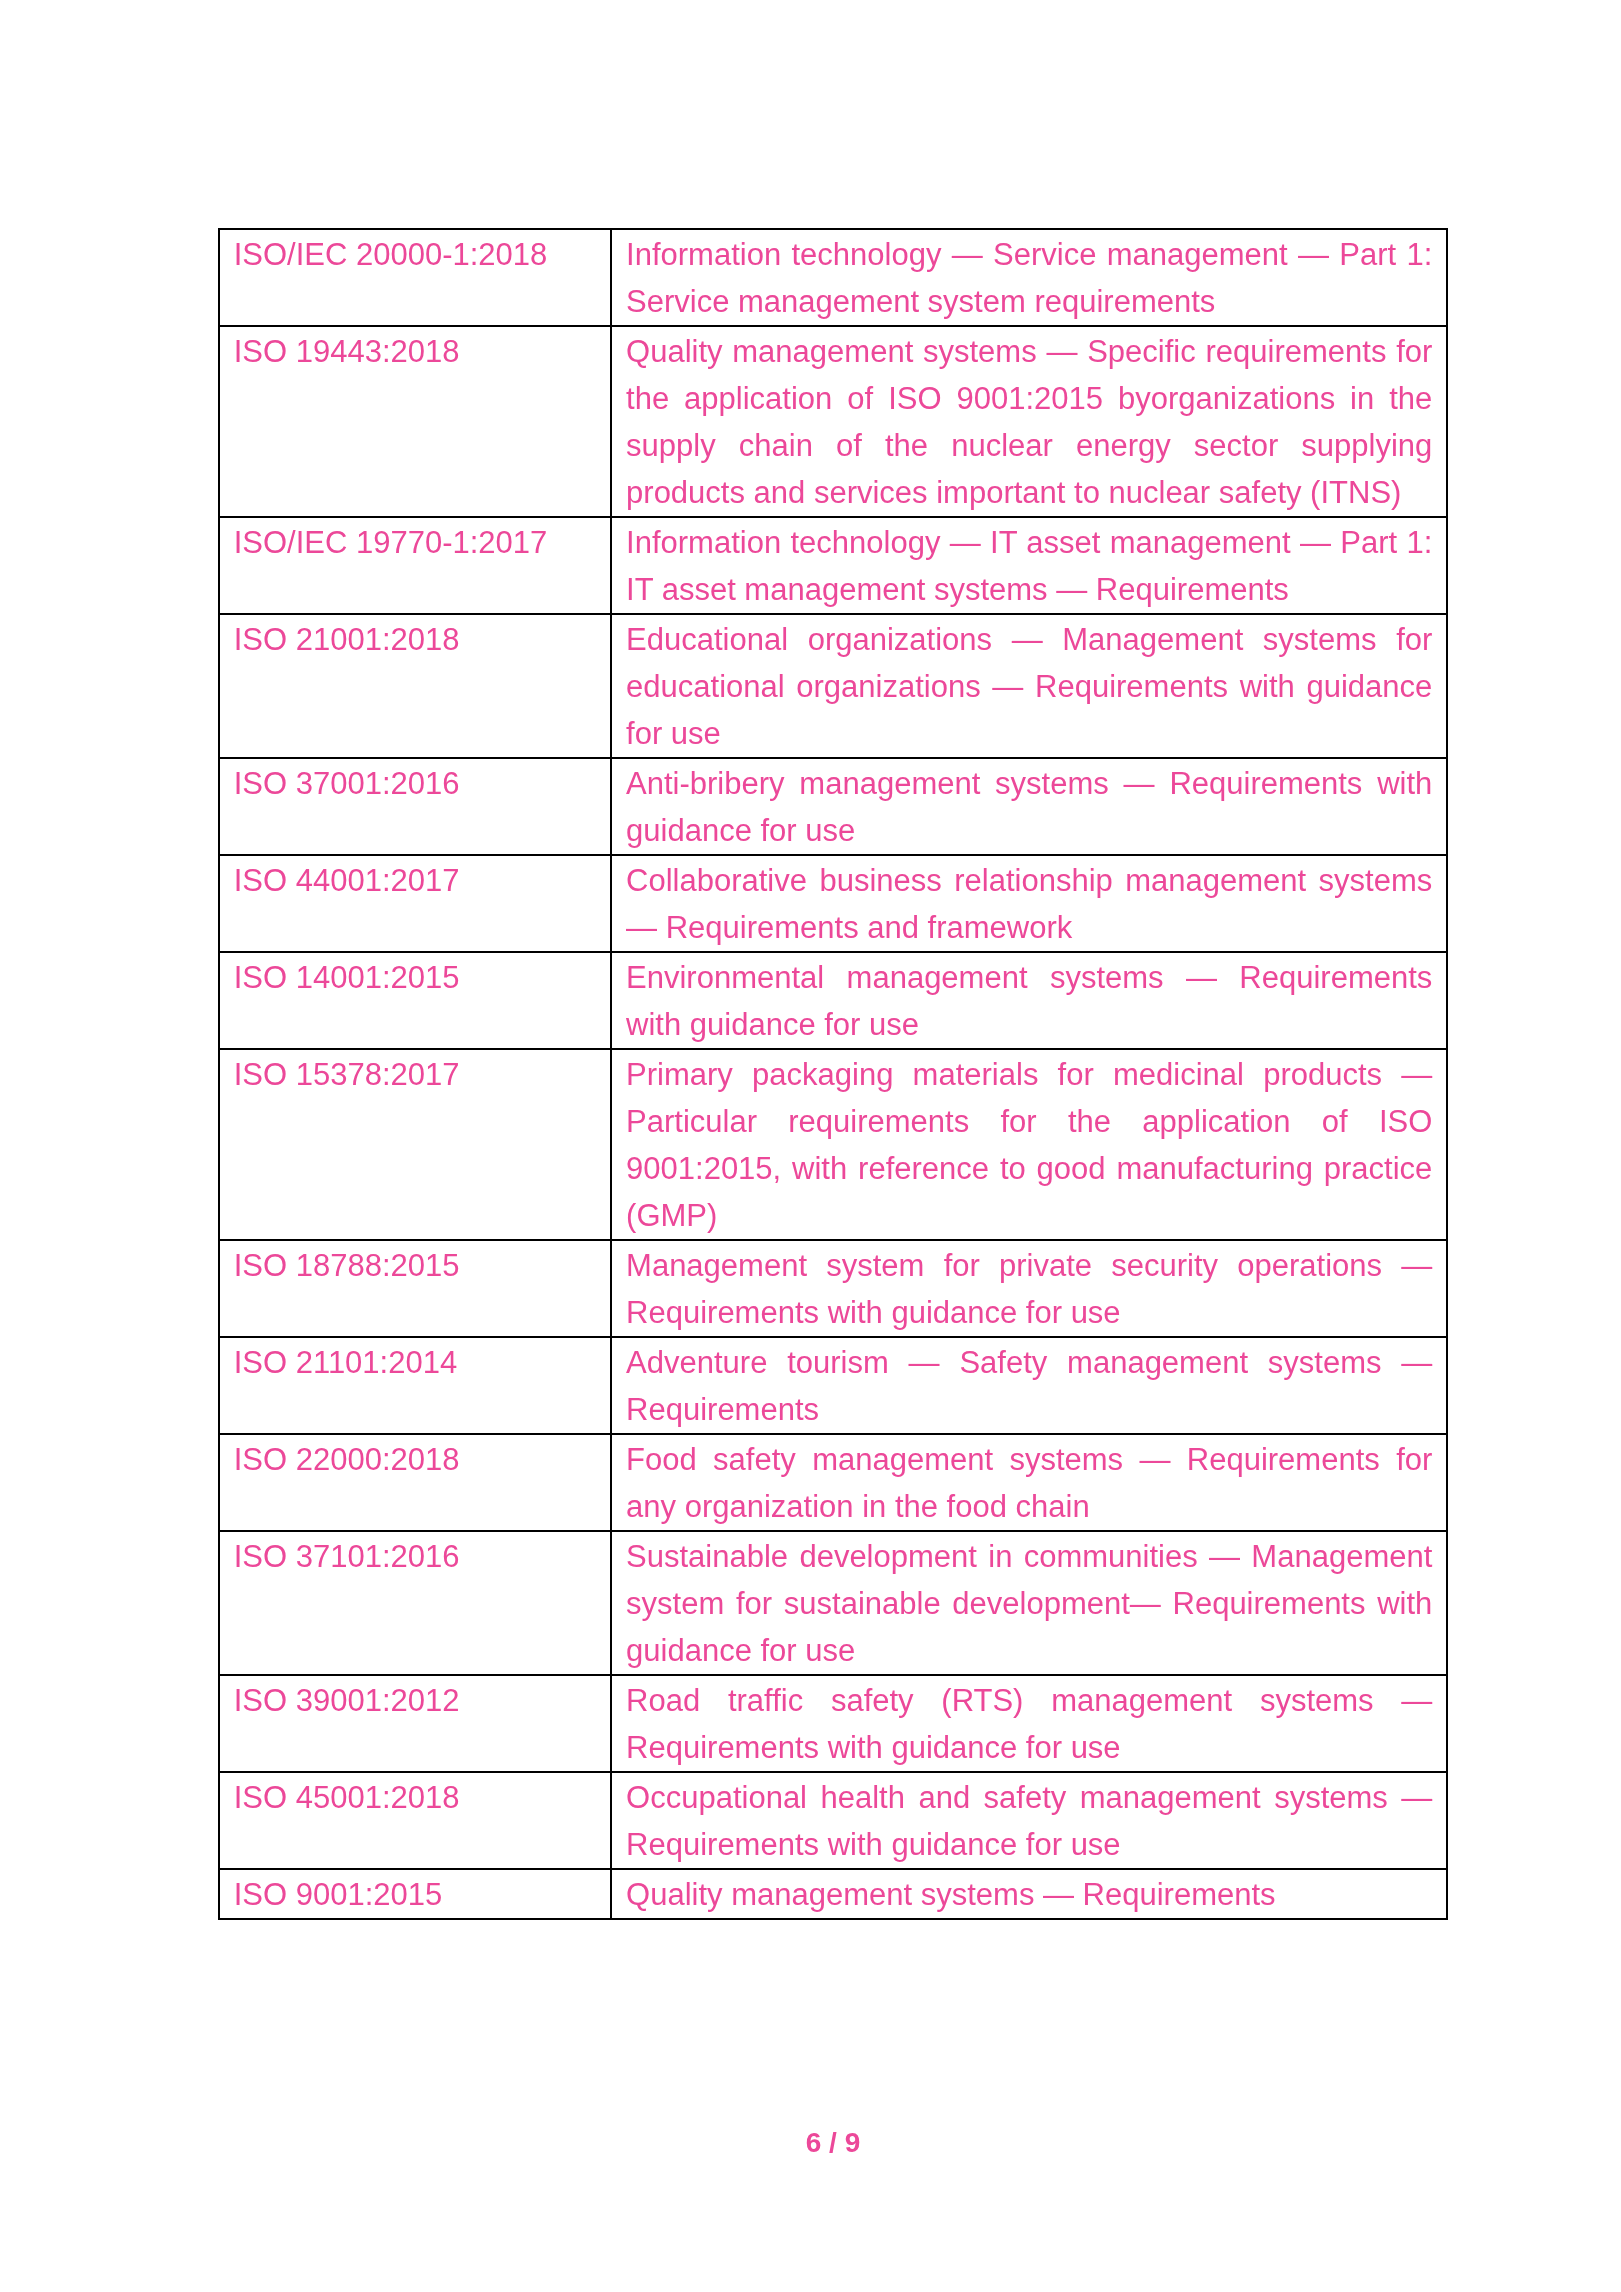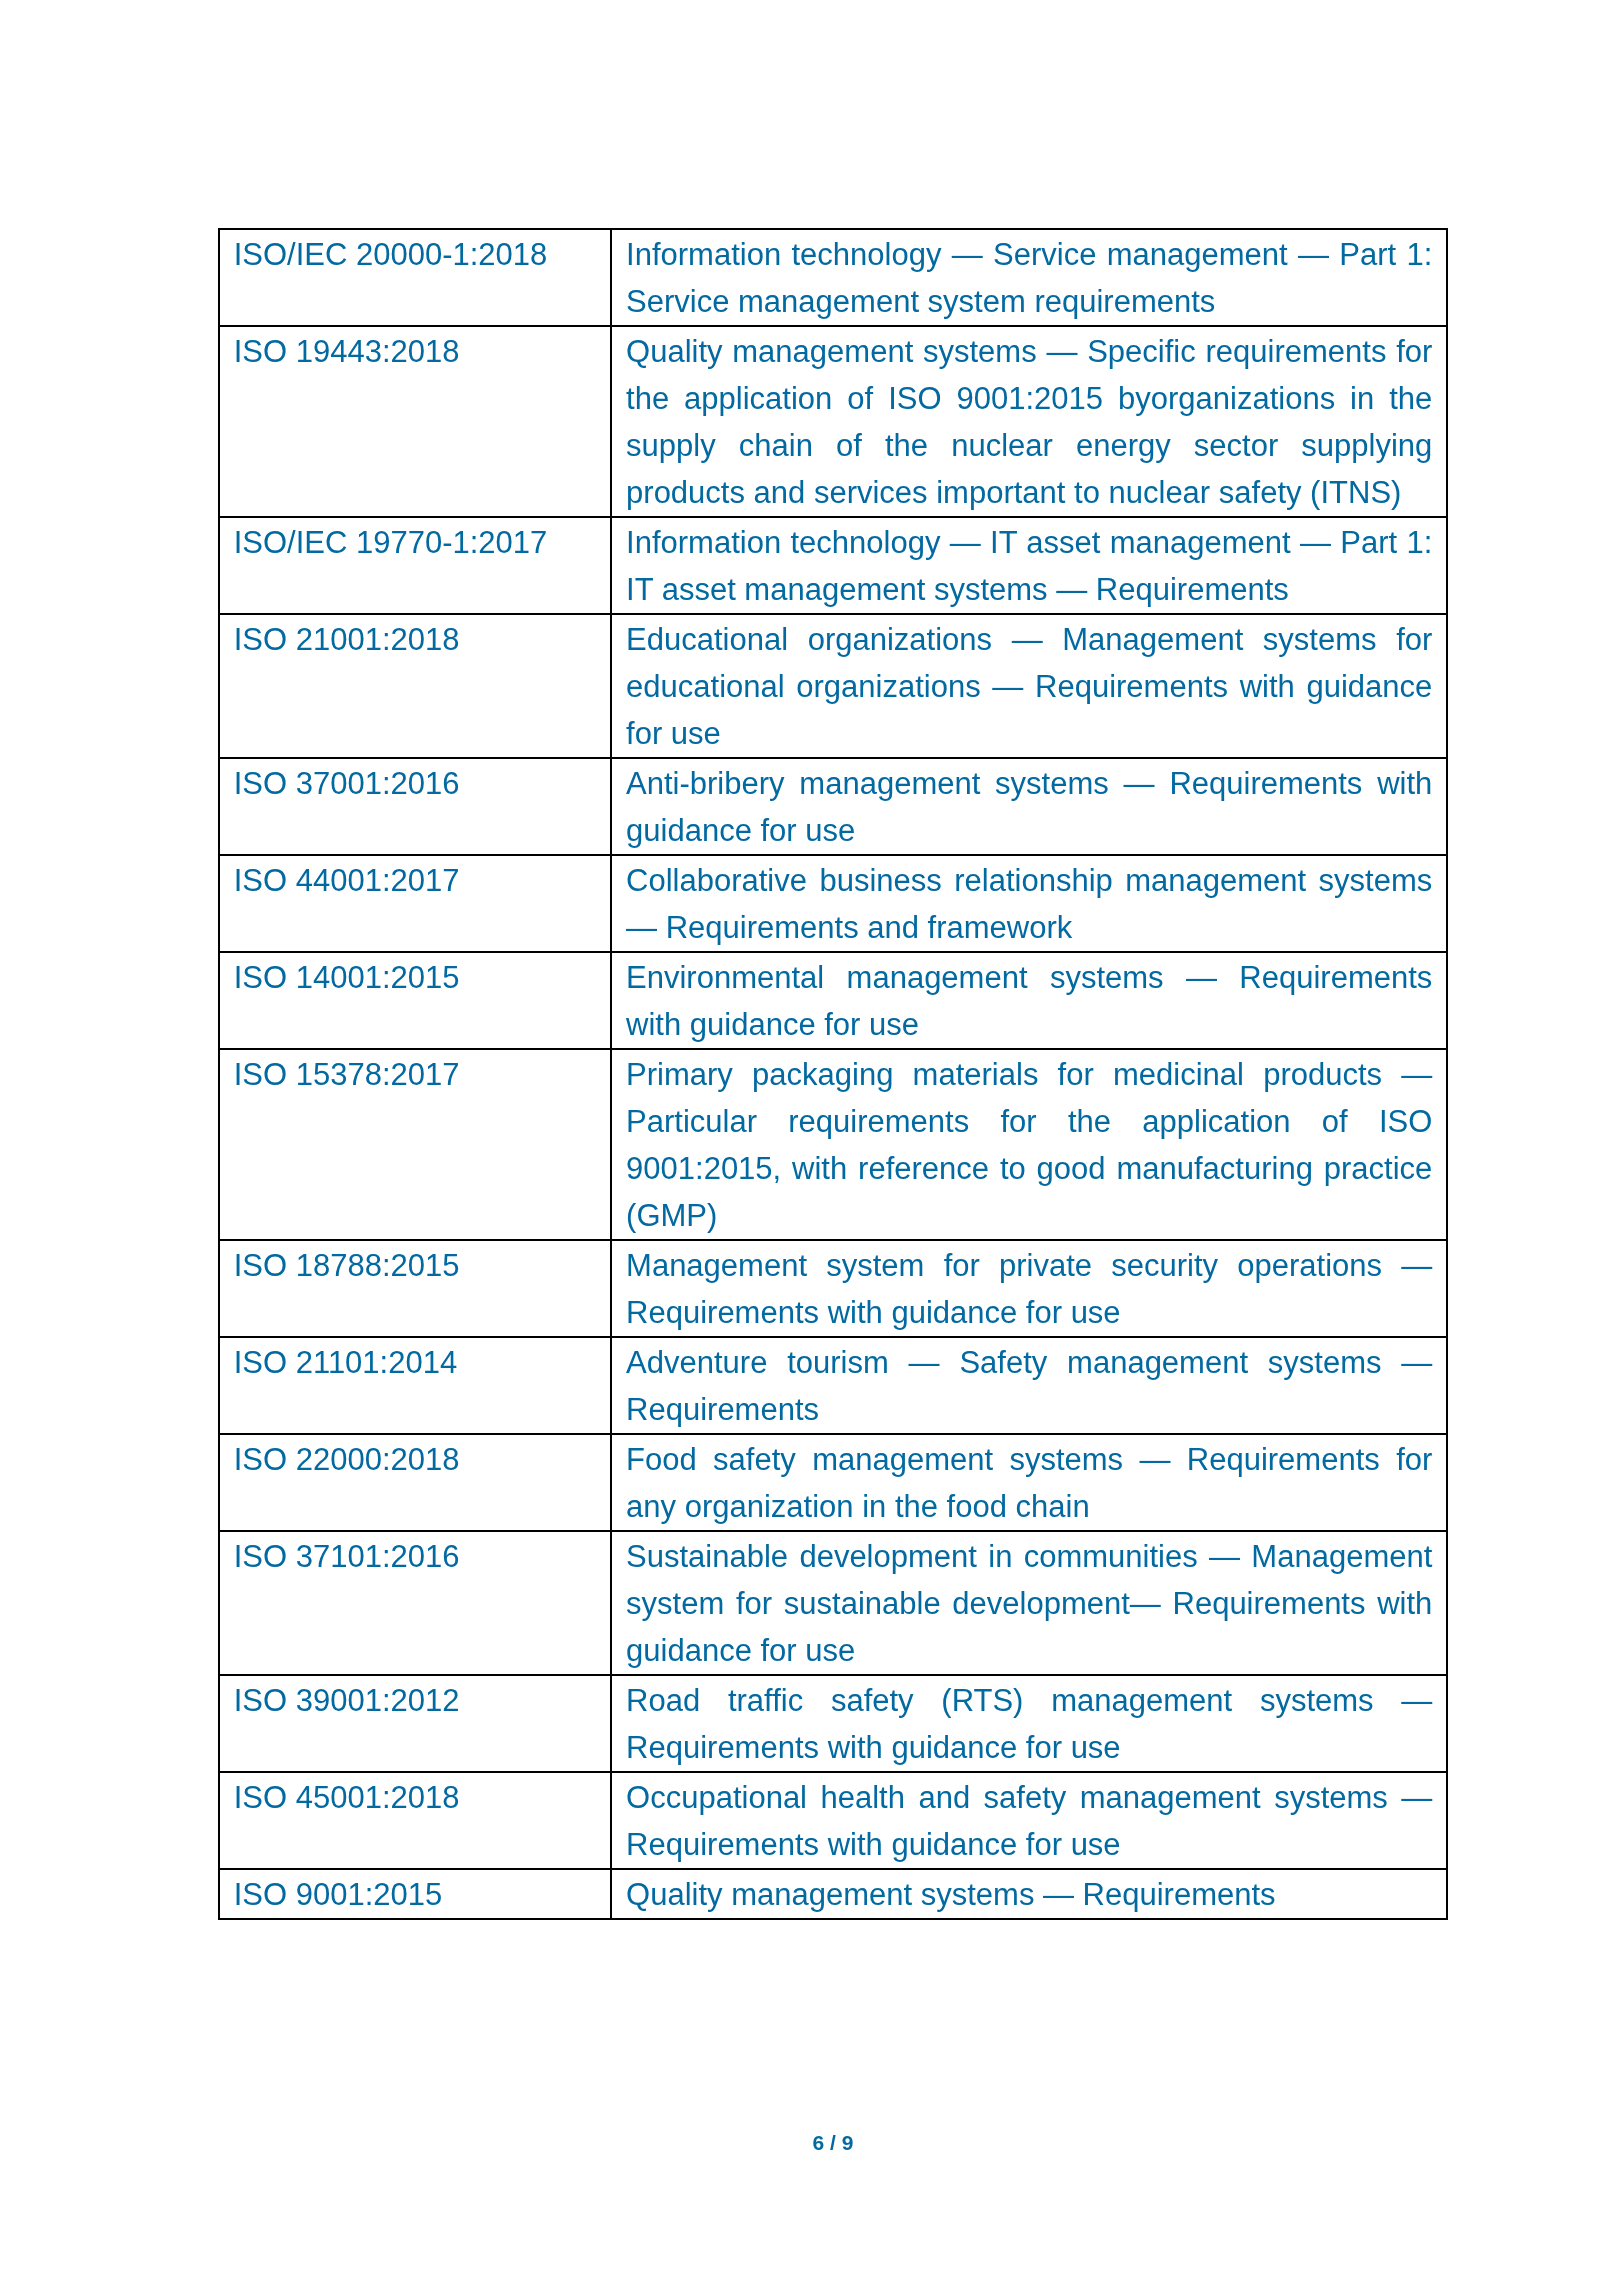--- a/index.html
+++ b/index.html
@@ -6,21 +6,21 @@
     margin: 0;
     padding: 0;
     background: #ffffff;
   }
   .page {
     position: relative;
     width: 1621px;
     height: 2293px;
     background: #ffffff;
     font-family: "Liberation Sans", sans-serif;
-    color: #0369a1;
+    color: #ec4899;
     overflow: hidden;
   }
   table.standards {
     position: absolute;
     left: 218px;
     top: 228px;
     width: 1230px;
     border-collapse: collapse;
     table-layout: fixed;
   }
@@ -44,21 +44,21 @@
   tr.l1 { height: 47px; padding-left: 28px; }
   tr.l2 { height: 93px; }
   tr.l3 { height: 140px; }
   tr.l4 { height: 186px; }
   .footer {
     position: absolute;
     left: 218px;
     top: 2120px;
     width: 1230px;
     text-align: center;
-    font-size: 21px;
+    font-size: 28px;
     font-weight: bold;
     line-height: 46px;
   }
 </style>
 </head>
 <body>
 
 <div class="page">
 
   <table class="standards">

